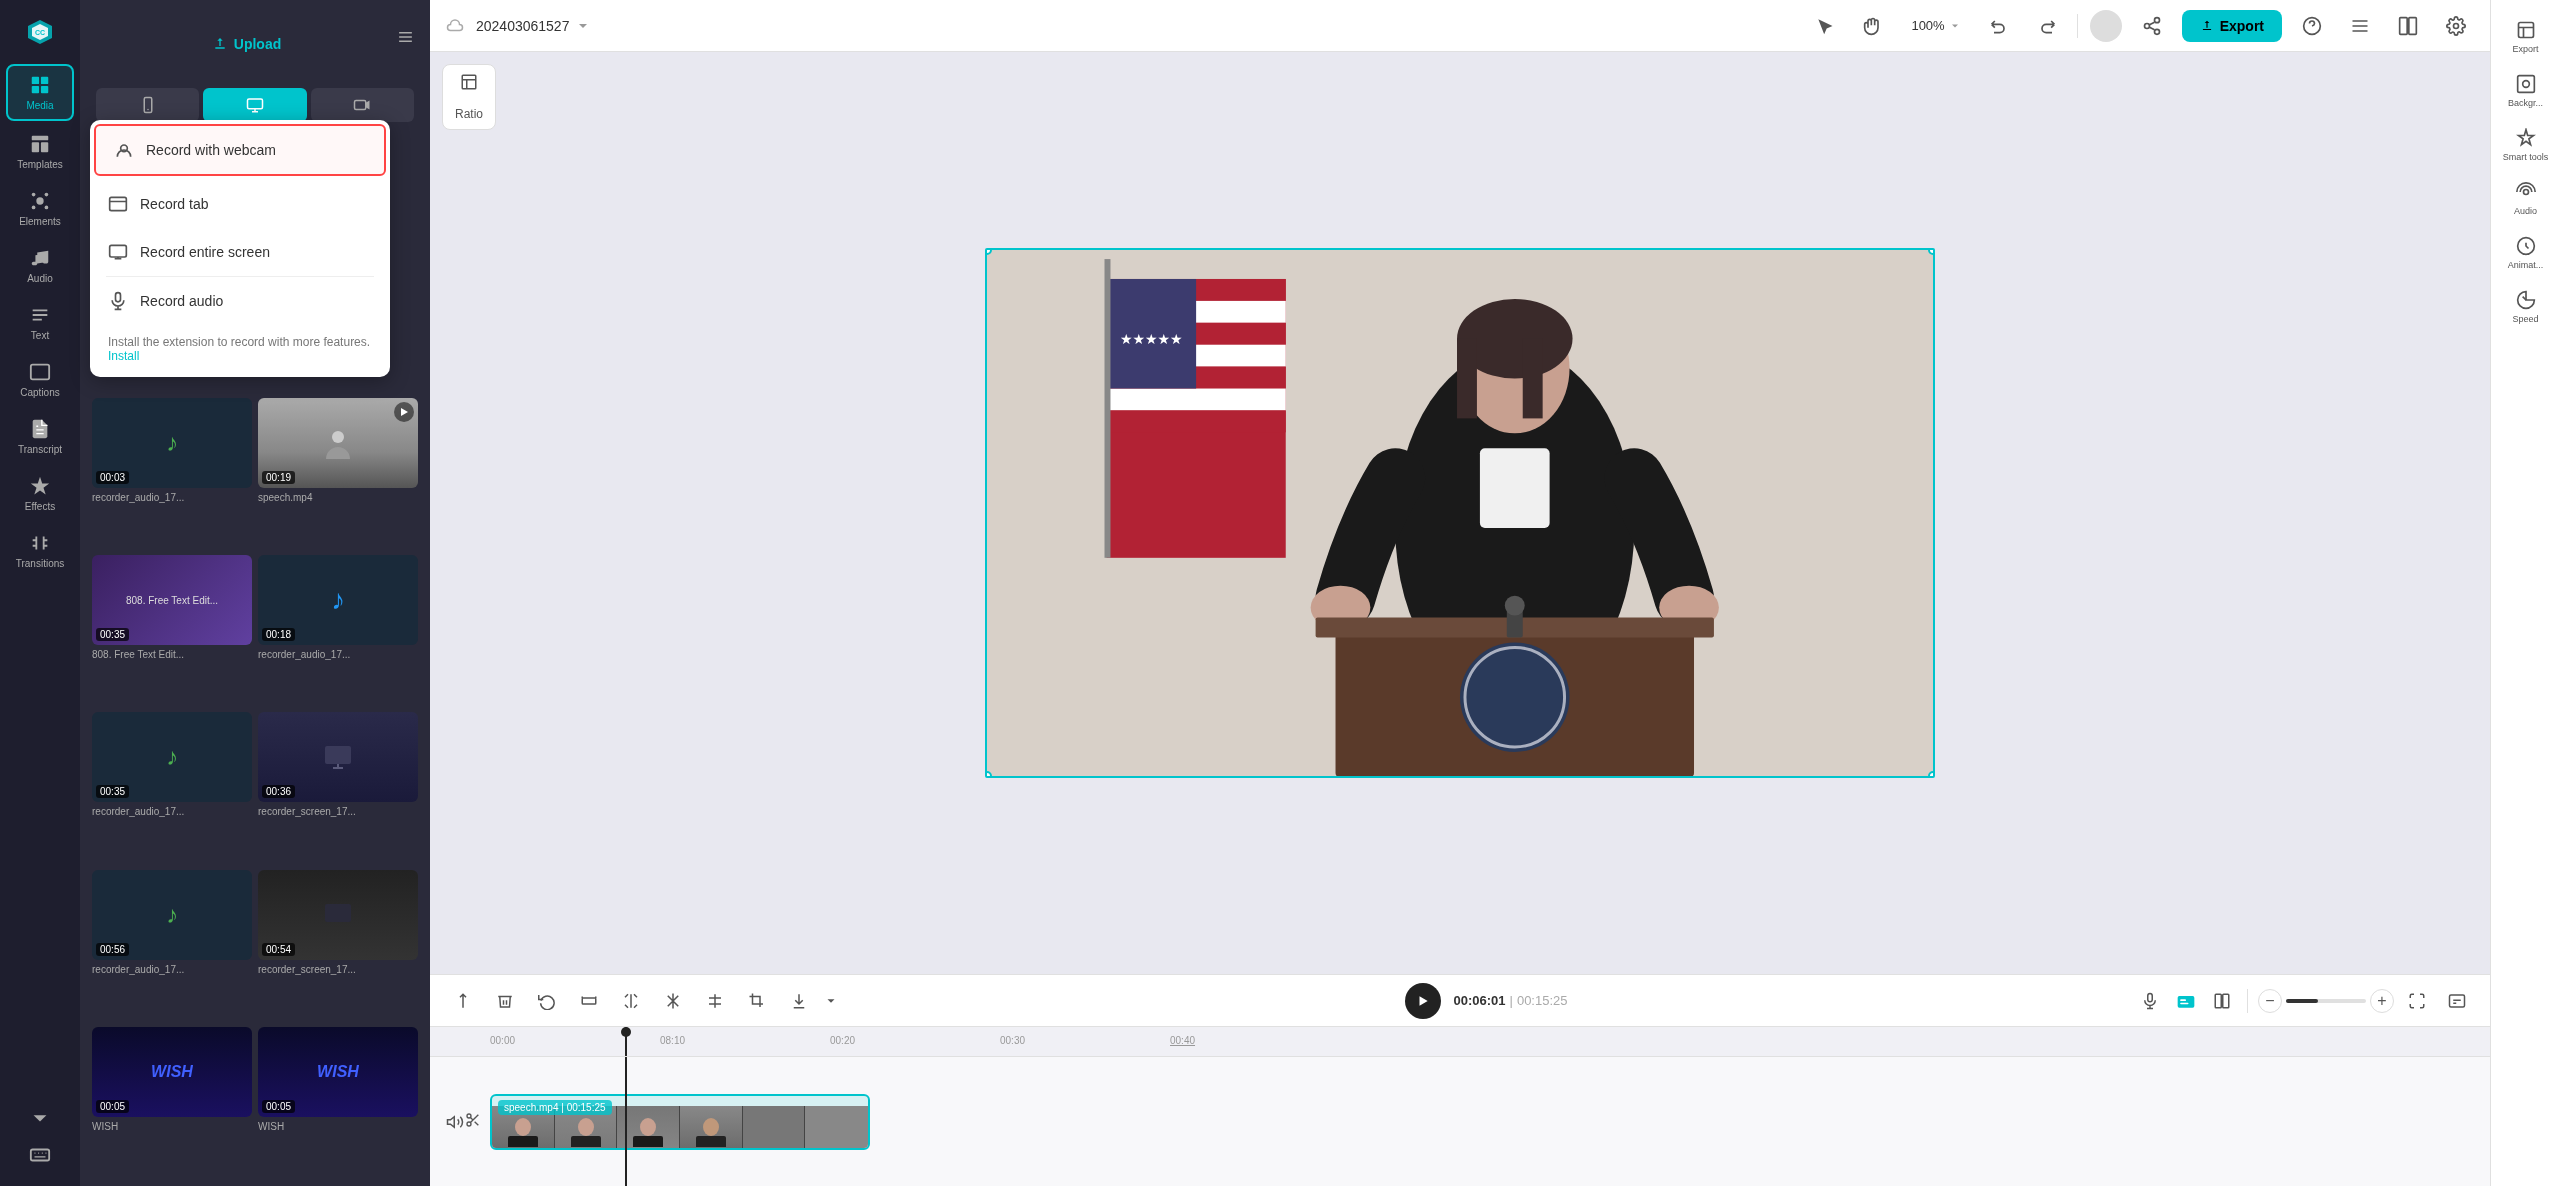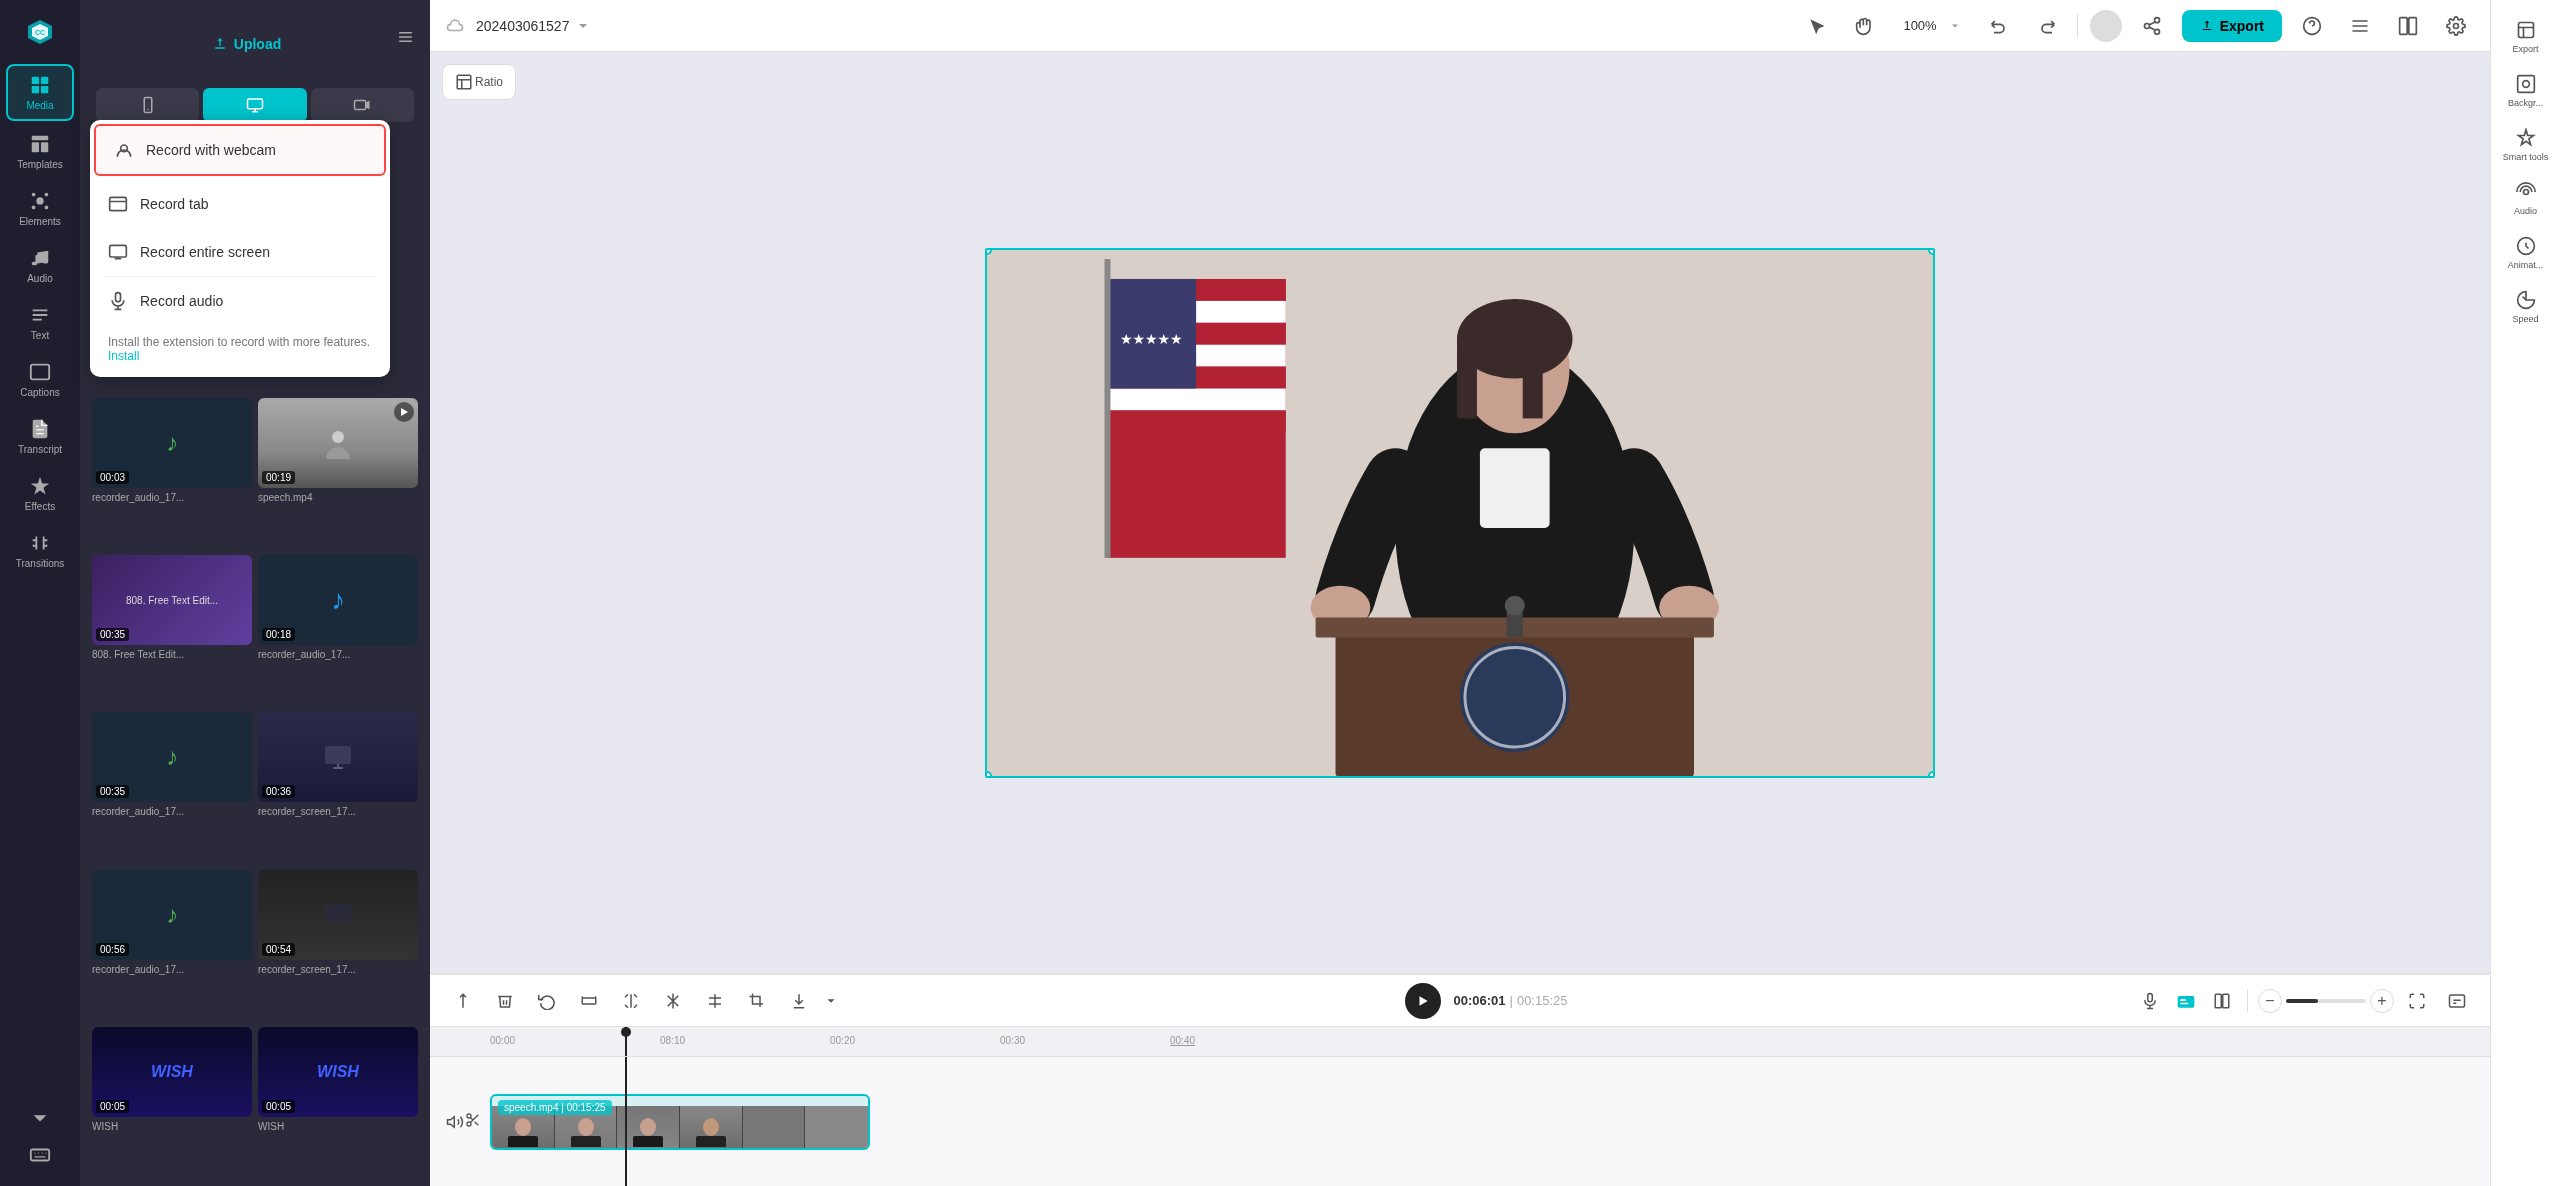--- a/index.html
+++ b/index.html
@@ -177,21 +177,21 @@
     .toolbar-sep { flex: 1; }
     .toolbar-btn {
       background: none; border: none; cursor: pointer;
       display: flex; align-items: center; justify-content: center;
       width: 36px; height: 36px; border-radius: 6px;
       color: #555;
     }
     .toolbar-btn svg { width: 20px; height: 20px; }
     .zoom-display {
       font-size: 13px; color: #333;
-      display: flex; align-items: center; gap: 12px;
+      display: flex; align-items: center; gap: 4px;
       cursor: pointer; padding: 4px 8px; border-radius: 6px;
     }
     .export-btn {
       background: #00c4cc;
       color: #000000;
       border: none;
       border-radius: 8px;
       padding: 8px 18px;
       font-size: 14px;
       font-weight: 600;
@@ -218,21 +218,21 @@
     }
     .ratio-btn {
       position: absolute;
       top: 12px; left: 12px;
       background: #fff;
       border: 1px solid #ddd;
       border-radius: 8px;
       padding: 8px 12px;
       font-size: 12px;
       cursor: pointer;
-      display: flex; flex-direction: row; align-items: center; gap: 2px;
+      display: flex; flex-direction: column; align-items: center; gap: 16px;
       color: #555;
       z-index: 5;
     }
     .ratio-btn svg { width: 18px; height: 18px; }
 
     .canvas-frame {
       position: relative;
       width: 950px;
       height: 530px;
       border: 2px solid #00c4cc;

